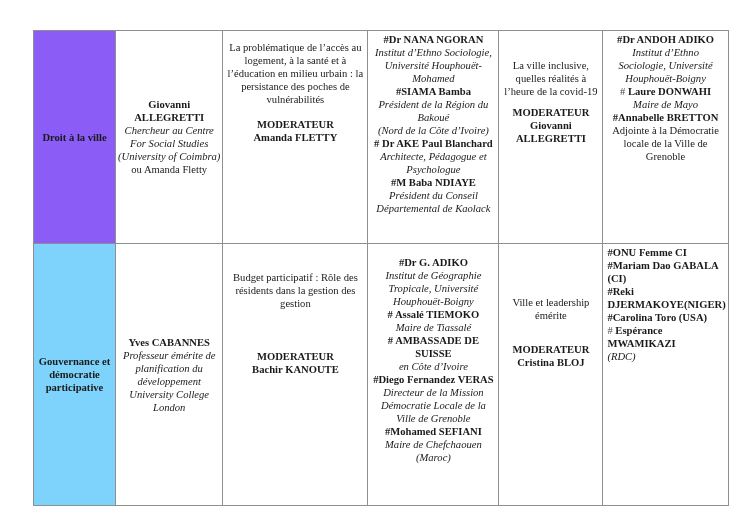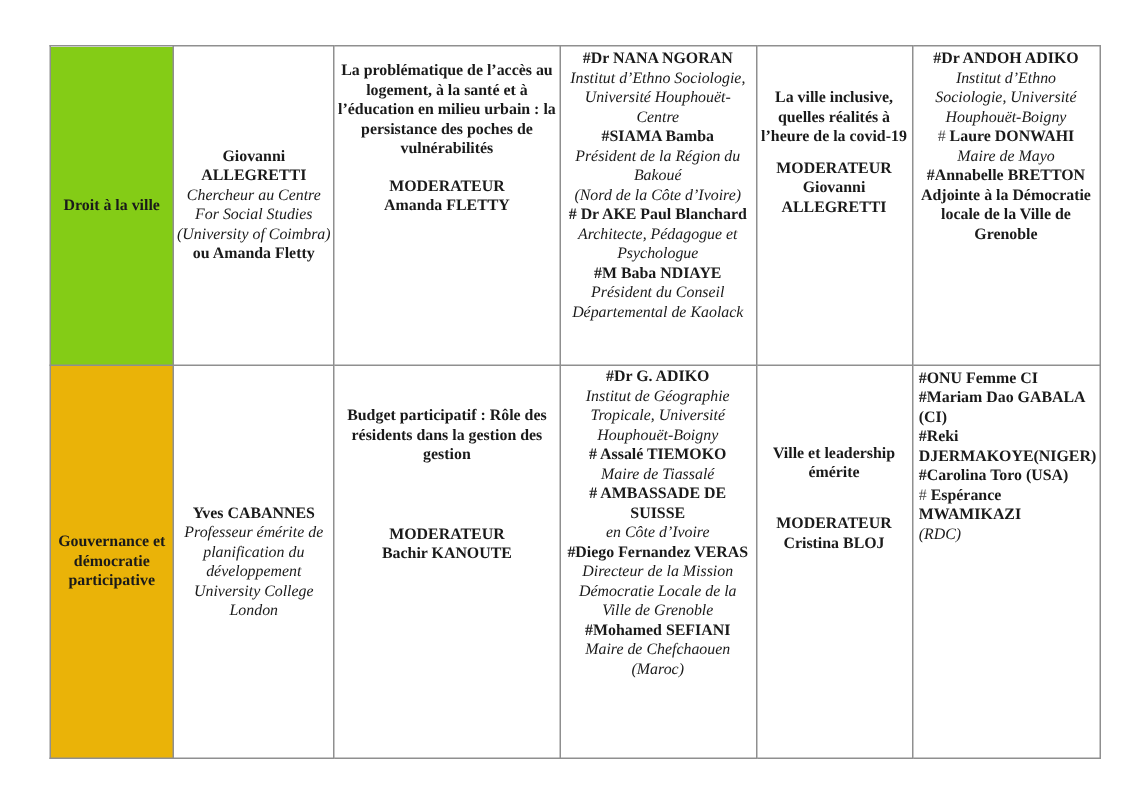--- a/index.html
+++ b/index.html
@@ -17,40 +17,40 @@
     line-height:13px;
     vertical-align:top;
     text-align:center;
     overflow:hidden;
   }
   tr.row-1 td{height:184px;}
   tr.row-2 td{height:209px;}
   .line{white-space:nowrap;}
   .s-b{font-weight:bold;}
   .s-i{font-style:italic;}
-  .s-n{font-weight:bold;margin-top:14px;}
+  .s-n{font-weight:normal;margin-top:14px;}
   .s-h{font-weight:normal;color:#4a4a4a;}
   .block{margin:0;}
 </style>
 </head>
 <body>
 
 <div class="table-wrap">
   <table>
     <colgroup>
         <col style="width: 82px;">
         <col style="width: 107px;">
         <col style="width: 145px;">
         <col style="width: 131px;">
         <col style="width: 104px;">
         <col style="width: 118px;">
       </colgroup>
     <tbody>
         <tr class="row-1" style="height: 184px;">
-          <td style="background: #84cc16; vertical-align: middle;">
+          <td style="background: #8b5cf6; vertical-align: middle;">
             <div class="block">
               <div class="line"><span class="s-b">Droit à la ville</span></div>
             </div>
           </td>
           <td style="vertical-align: middle;">
             <div class="block">
               <div class="line"><span class="s-b">Giovanni</span></div>
               <div class="line"><span class="s-b">ALLEGRETTI</span></div>
               <div class="line"><span class="s-i">Chercheur au Centre</span></div>
               <div class="line"><span class="s-i">For Social Studies</span></div>
@@ -69,21 +69,21 @@
             <div class="block" style="margin-top: 12px;">
               <div class="line"><span class="s-b">MODERATEUR</span></div>
               <div class="line"><span class="s-b">Amanda FLETTY</span></div>
             </div>
           </td>
           <td style="padding-top: 2px;">
             <div class="block">
               <div class="line"><span class="s-b">#Dr NANA NGORAN</span></div>
               <div class="line"><span class="s-i">Institut d’Ethno Sociologie,</span></div>
               <div class="line"><span class="s-i">Université Houphouët-</span></div>
-              <div class="line"><span class="s-i">Centre</span></div>
+              <div class="line"><span class="s-i">Mohamed</span></div>
               <div class="line"><span class="s-b">#SIAMA Bamba</span></div>
               <div class="line"><span class="s-i">Président de la Région du</span></div>
               <div class="line"><span class="s-i">Bakoué</span></div>
               <div class="line"><span class="s-i">(Nord de la Côte d’Ivoire)</span></div>
               <div class="line"><span class="s-b"># Dr AKE Paul Blanchard</span></div>
               <div class="line"><span class="s-i">Architecte, Pédagogue et</span></div>
               <div class="line"><span class="s-i">Psychologue</span></div>
               <div class="line"><span class="s-b">#M Baba NDIAYE</span></div>
               <div class="line"><span class="s-i">Président du Conseil</span></div>
               <div class="line"><span class="s-i">Départemental de Kaolack</span></div>
@@ -110,21 +110,21 @@
               <div class="line"><span class="s-h"># </span><span class="s-b">Laure DONWAHI</span></div>
               <div class="line"><span class="s-i">Maire de Mayo</span></div>
               <div class="line"><span class="s-b">#Annabelle BRETTON</span></div>
               <div class="line"><span class="s-n">Adjointe à la Démocratie</span></div>
               <div class="line"><span class="s-n">locale de la Ville de</span></div>
               <div class="line"><span class="s-n">Grenoble</span></div>
             </div>
           </td>
         </tr>
         <tr class="row-2" style="height: 209px;">
-          <td style="background: #eab308; vertical-align: middle;">
+          <td style="background: #7dd3fc; vertical-align: middle;">
             <div class="block">
               <div class="line"><span class="s-b">Gouvernance et</span></div>
               <div class="line"><span class="s-b">démocratie</span></div>
               <div class="line"><span class="s-b">participative</span></div>
             </div>
           </td>
           <td style="vertical-align: middle;">
             <div class="block">
               <div class="line"><span class="s-b">Yves CABANNES</span></div>
               <div class="line"><span class="s-i">Professeur émérite de</span></div>
@@ -138,21 +138,21 @@
             <div class="block">
               <div class="line"><span class="s-n">Budget participatif : Rôle des</span></div>
               <div class="line"><span class="s-n">résidents dans la gestion des</span></div>
               <div class="line"><span class="s-n">gestion</span></div>
             </div>
             <div class="block" style="margin-top: 40px;">
               <div class="line"><span class="s-b">MODERATEUR</span></div>
               <div class="line"><span class="s-b">Bachir KANOUTE</span></div>
             </div>
           </td>
-          <td style="padding-top: 1px;">
+          <td style="padding-top: 12px;">
             <div class="block">
               <div class="line"><span class="s-b">#Dr G. ADIKO</span></div>
               <div class="line"><span class="s-i">Institut de Géographie</span></div>
               <div class="line"><span class="s-i">Tropicale, Université</span></div>
               <div class="line"><span class="s-i">Houphouët-Boigny</span></div>
               <div class="line"><span class="s-b"># Assalé TIEMOKO</span></div>
               <div class="line"><span class="s-i">Maire de Tiassalé</span></div>
               <div class="line"><span class="s-b"># AMBASSADE DE</span></div>
               <div class="line"><span class="s-b">SUISSE</span></div>
               <div class="line"><span class="s-i">en Côte d’Ivoire</span></div>

